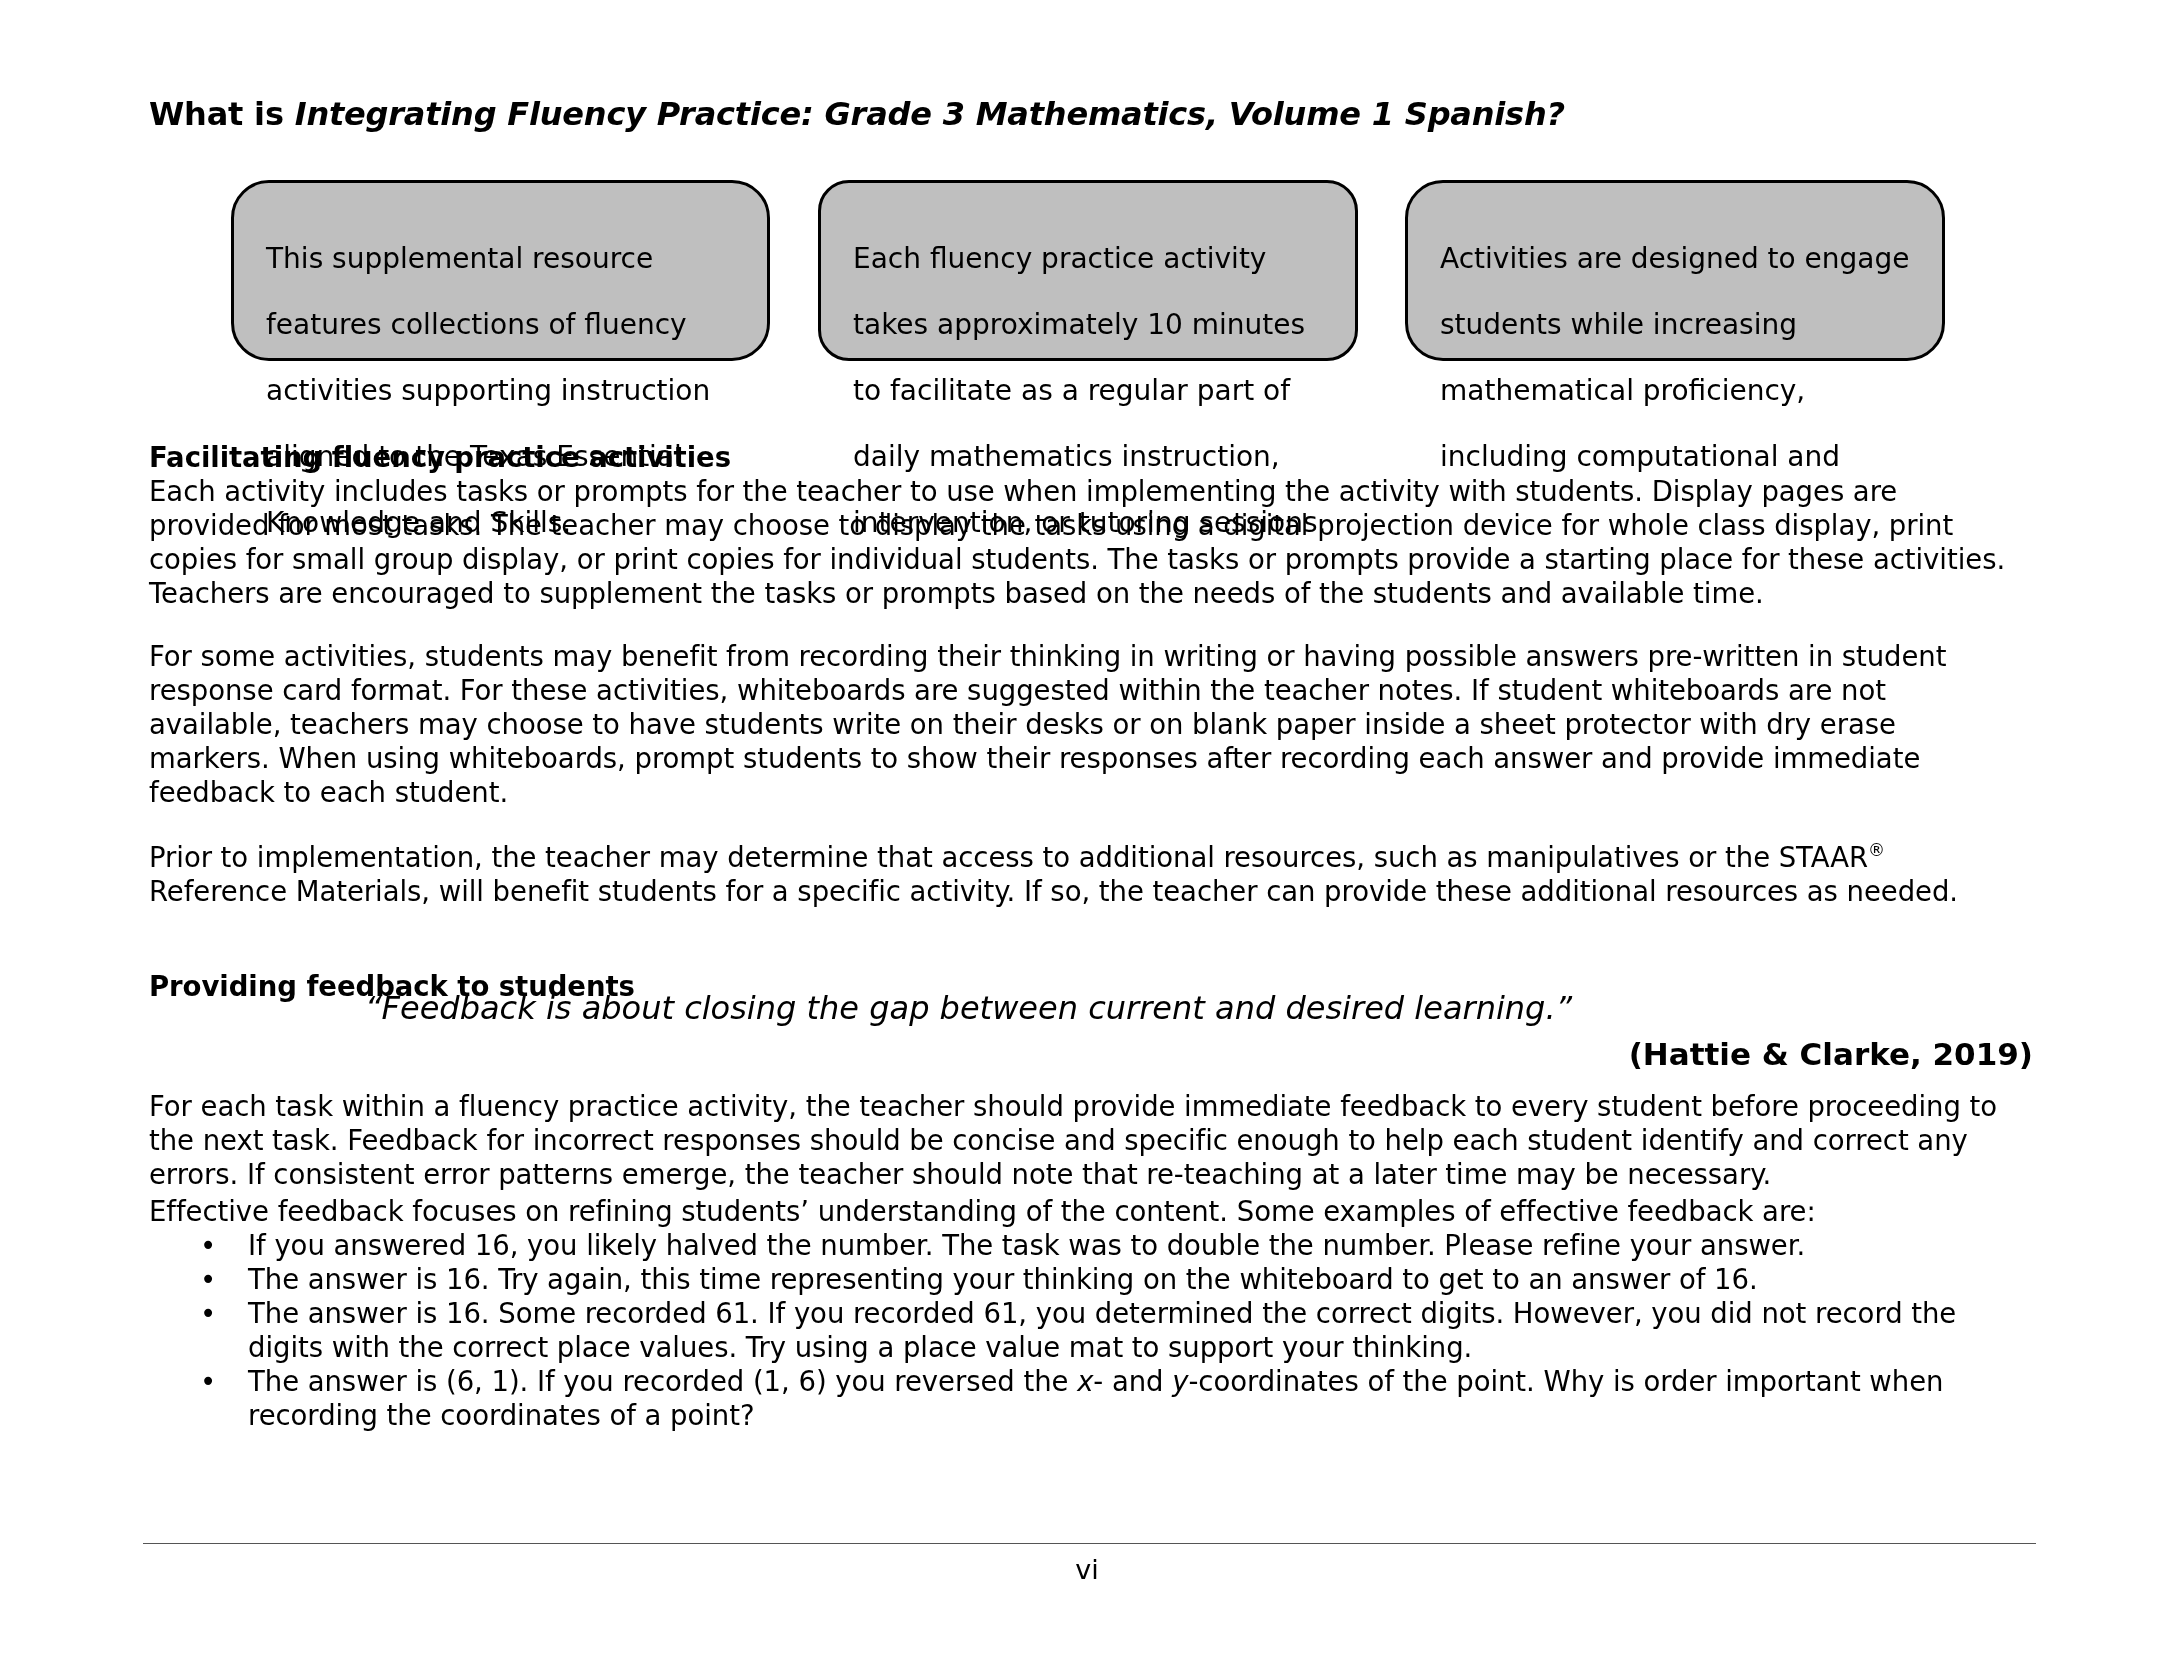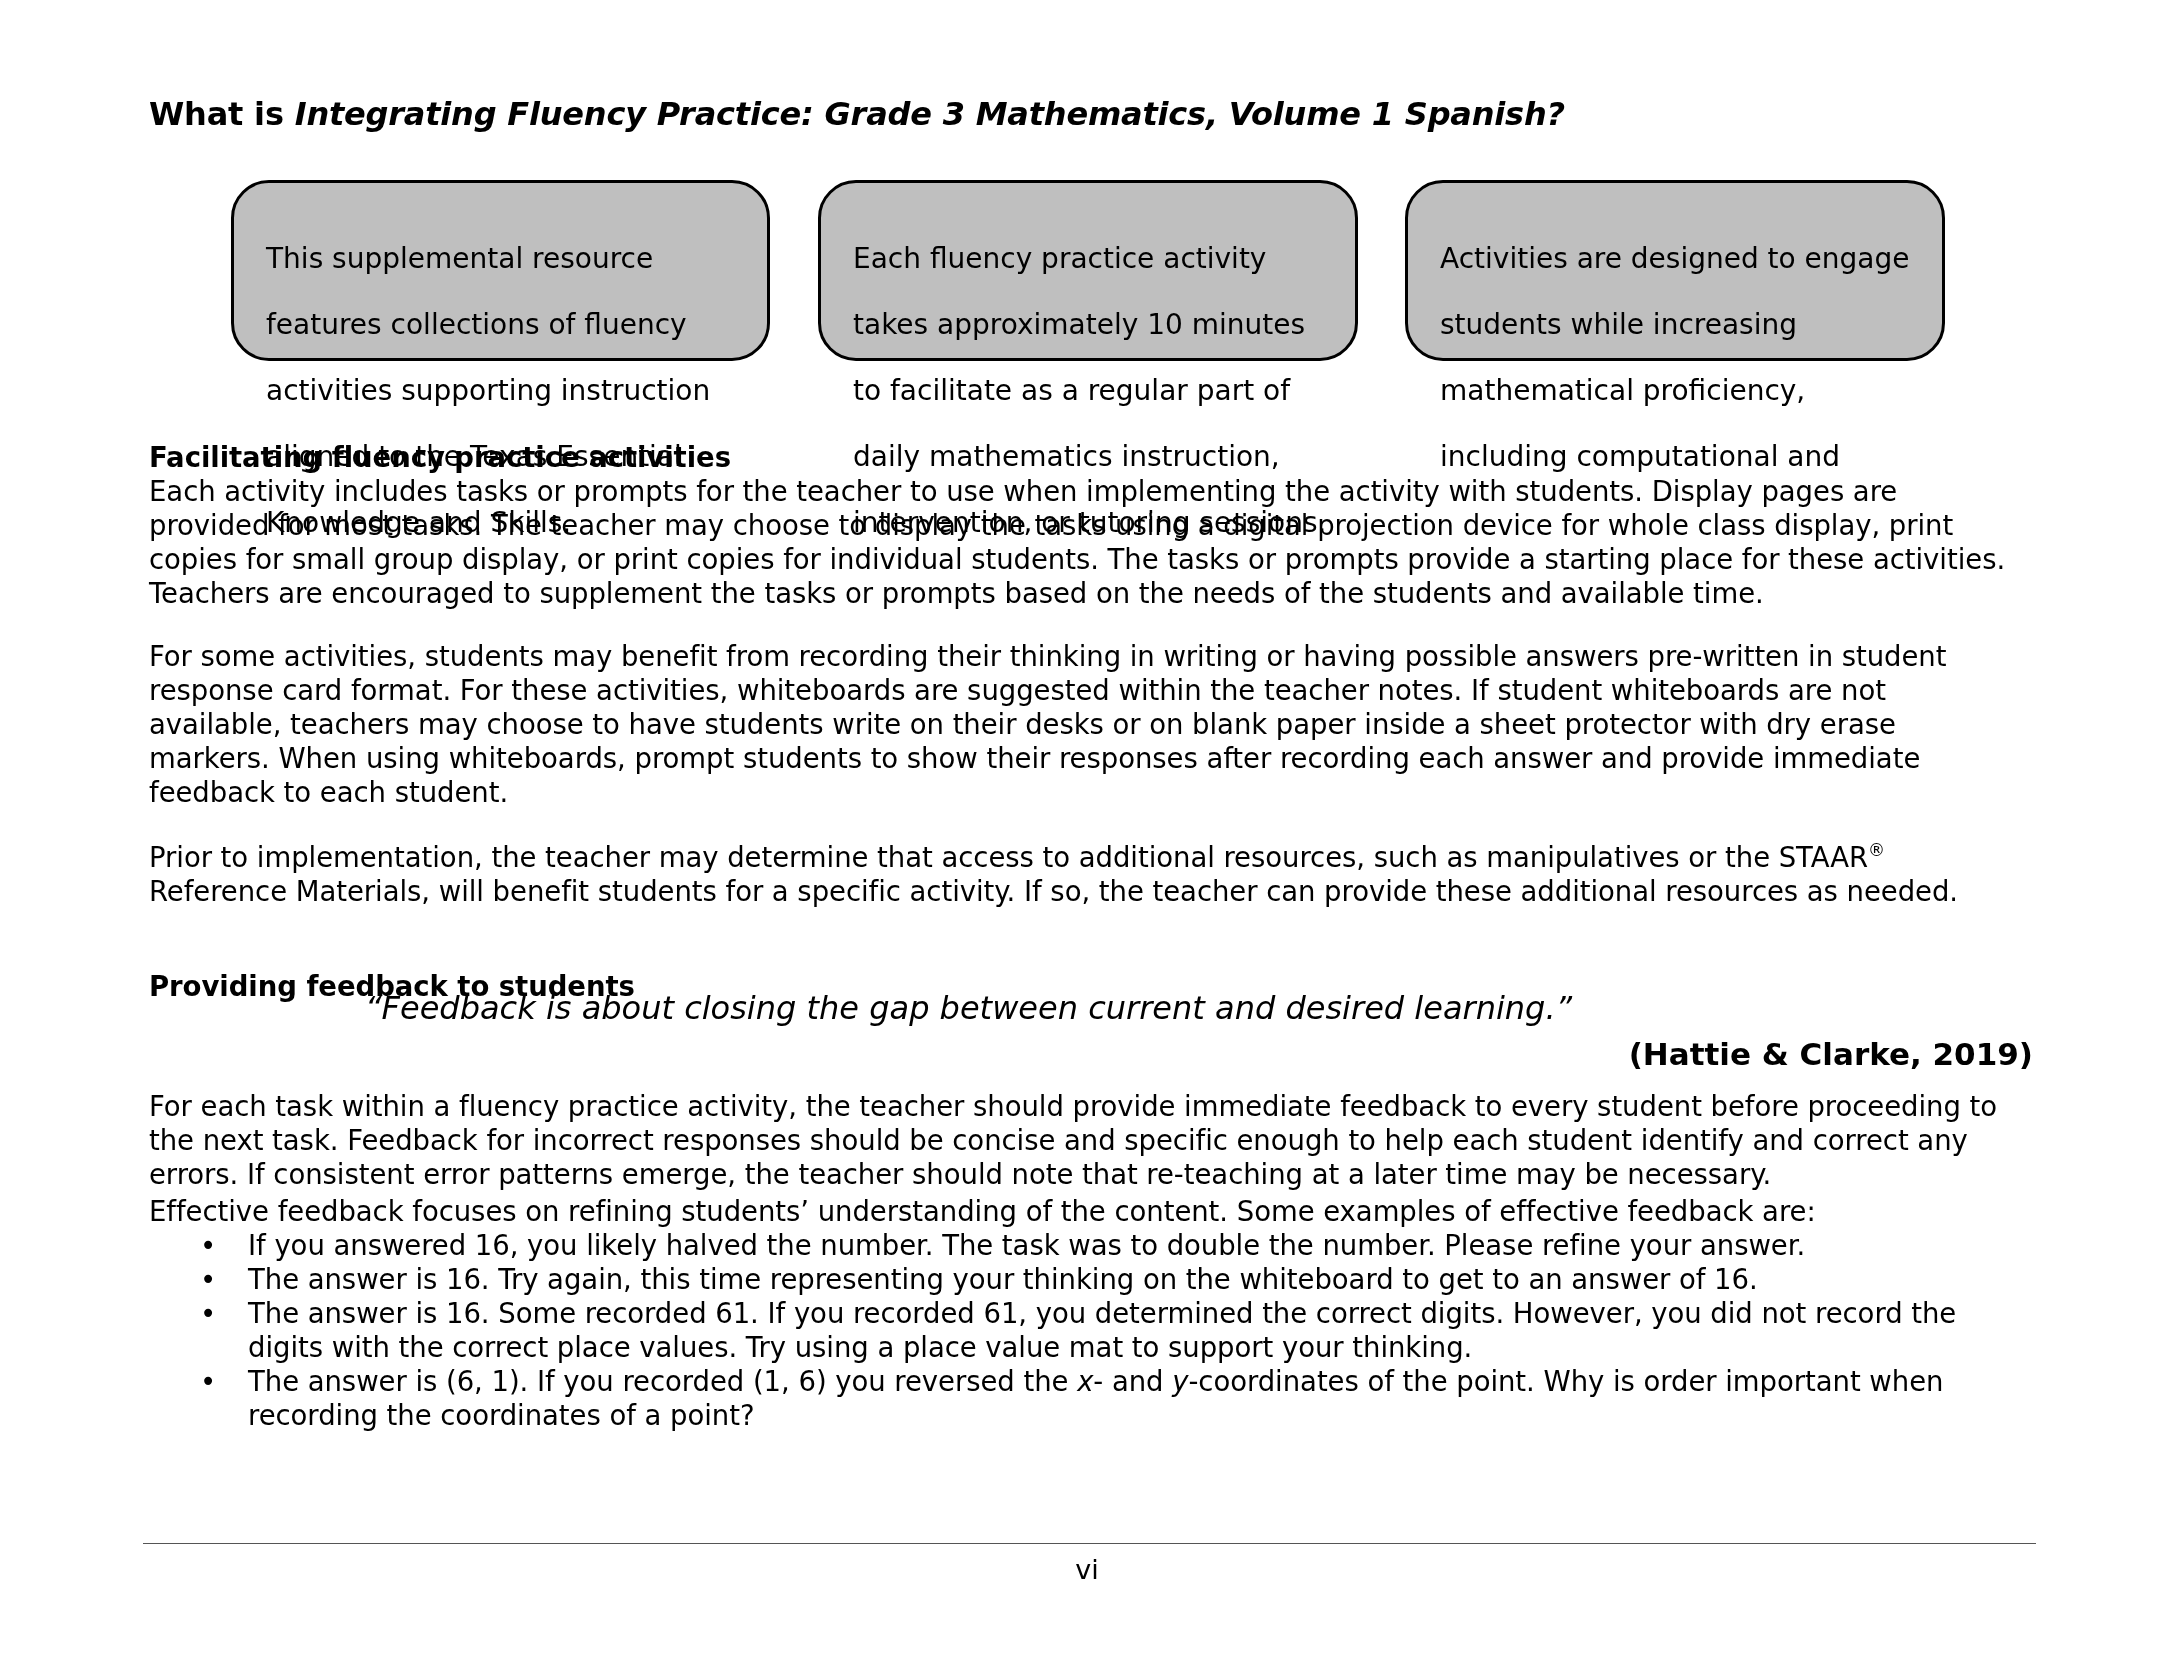--- a/index.html
+++ b/index.html
@@ -44,21 +44,21 @@
     }
     .box .box-text {
       position: absolute;
       left: 32px;
       top: 26px;
       font-size: 28px;
       line-height: 33px;
       white-space: pre-line;
     }
     #box1 { left: 231px; width: 539px; }
-    #box2 { left: 818px; width: 540px; }
+    #box2 { left: 818px; width: 540px; border-radius: 31px; }
     #box3 { left: 1405px; width: 540px; }
 
     .block {
       position: absolute;
       left: 149px;
       width: 1893px;
       font-size: 27.5px;
       line-height: 34px;
       letter-spacing: -0.05px;
     }

